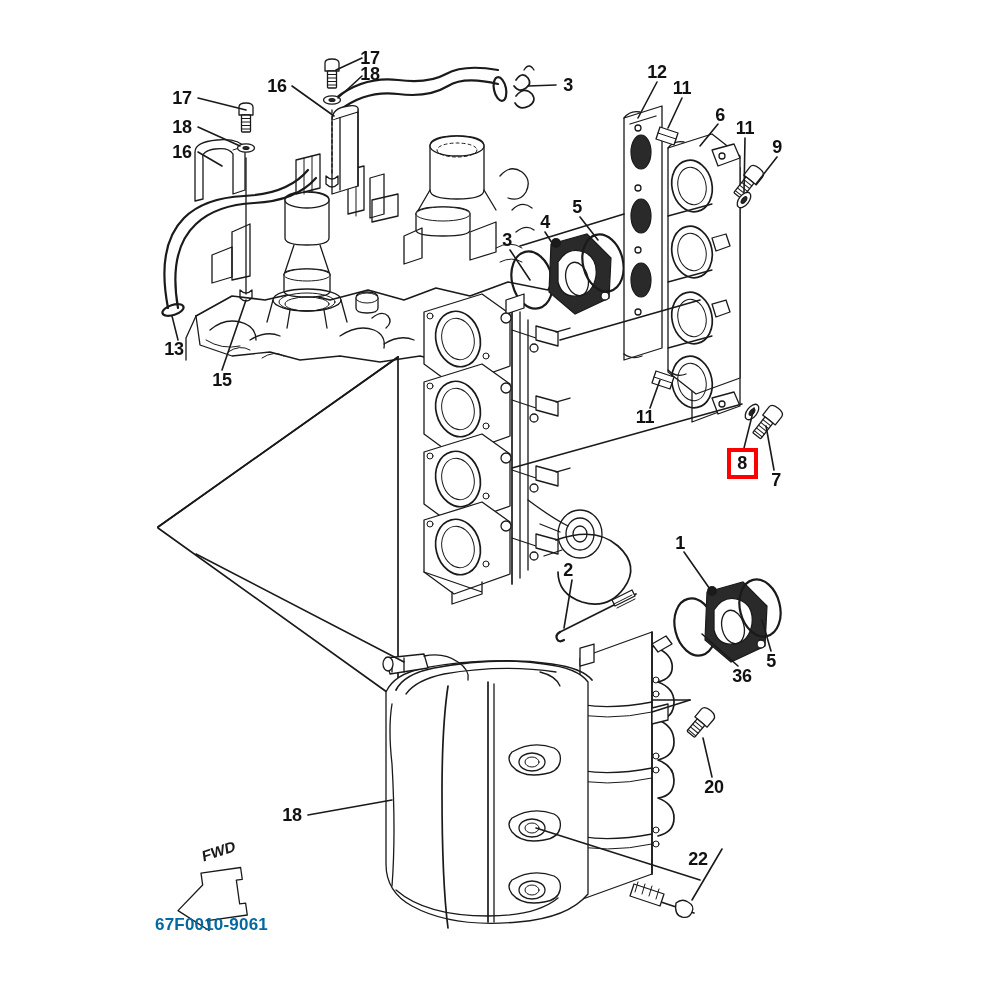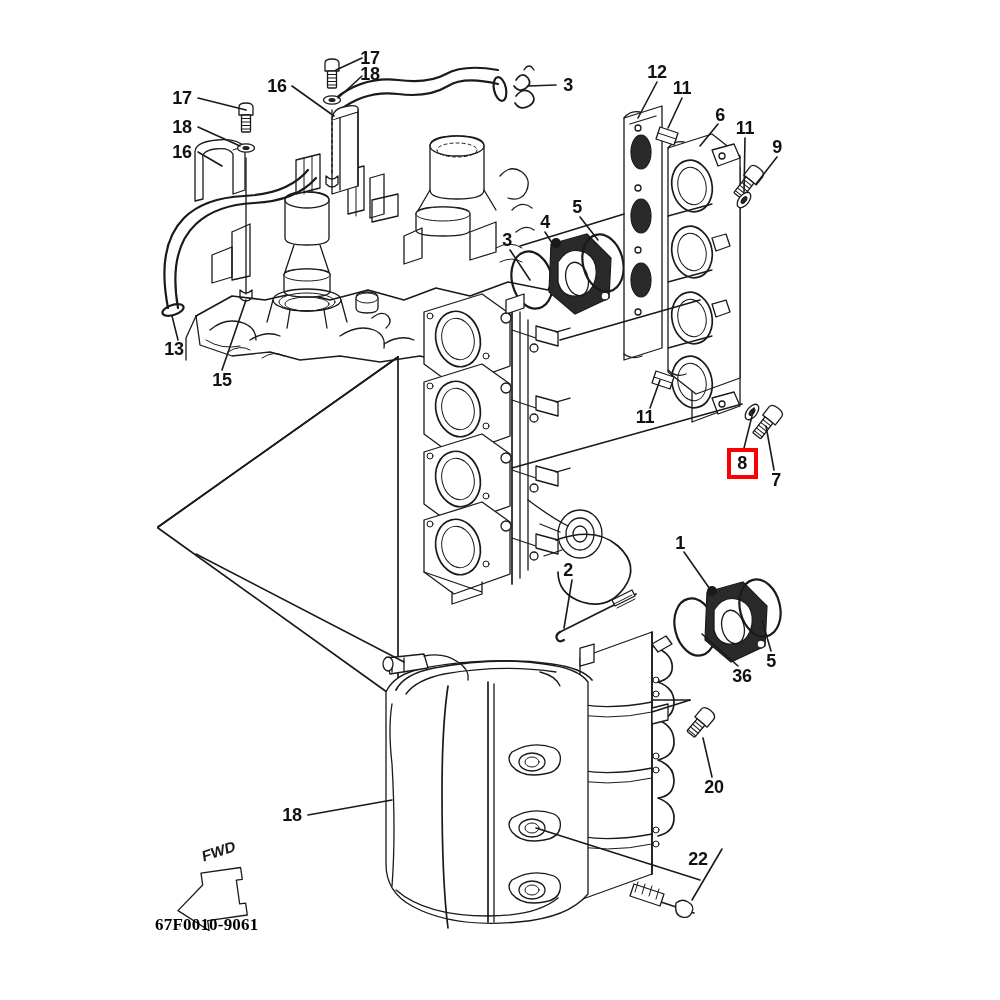--- a/index.html
+++ b/index.html
@@ -18,22 +18,22 @@
     font-size:18px;
     color:#111;
     line-height:1;
     letter-spacing:-0.3px;
     white-space:nowrap;
     user-select:none;
   }
   .cal.c{transform:translate(-50%,-50%);}
   #partno{
     position:absolute;left:155px;top:915px;
-    font-family:Liberation Serif, serif;
-    font-weight:bold;font-size:17px;color:#000000;letter-spacing:0.2px;
+    font-family:Liberation Sans, sans-serif;
+    font-weight:bold;font-size:17px;color:#0369a1;letter-spacing:0.2px;
     white-space:nowrap;
   }
   #hl{
     position:absolute;
     border:4px solid #ff0000;
     box-sizing:border-box;
     background:transparent;
     pointer-events:none;
   }
 </style>

